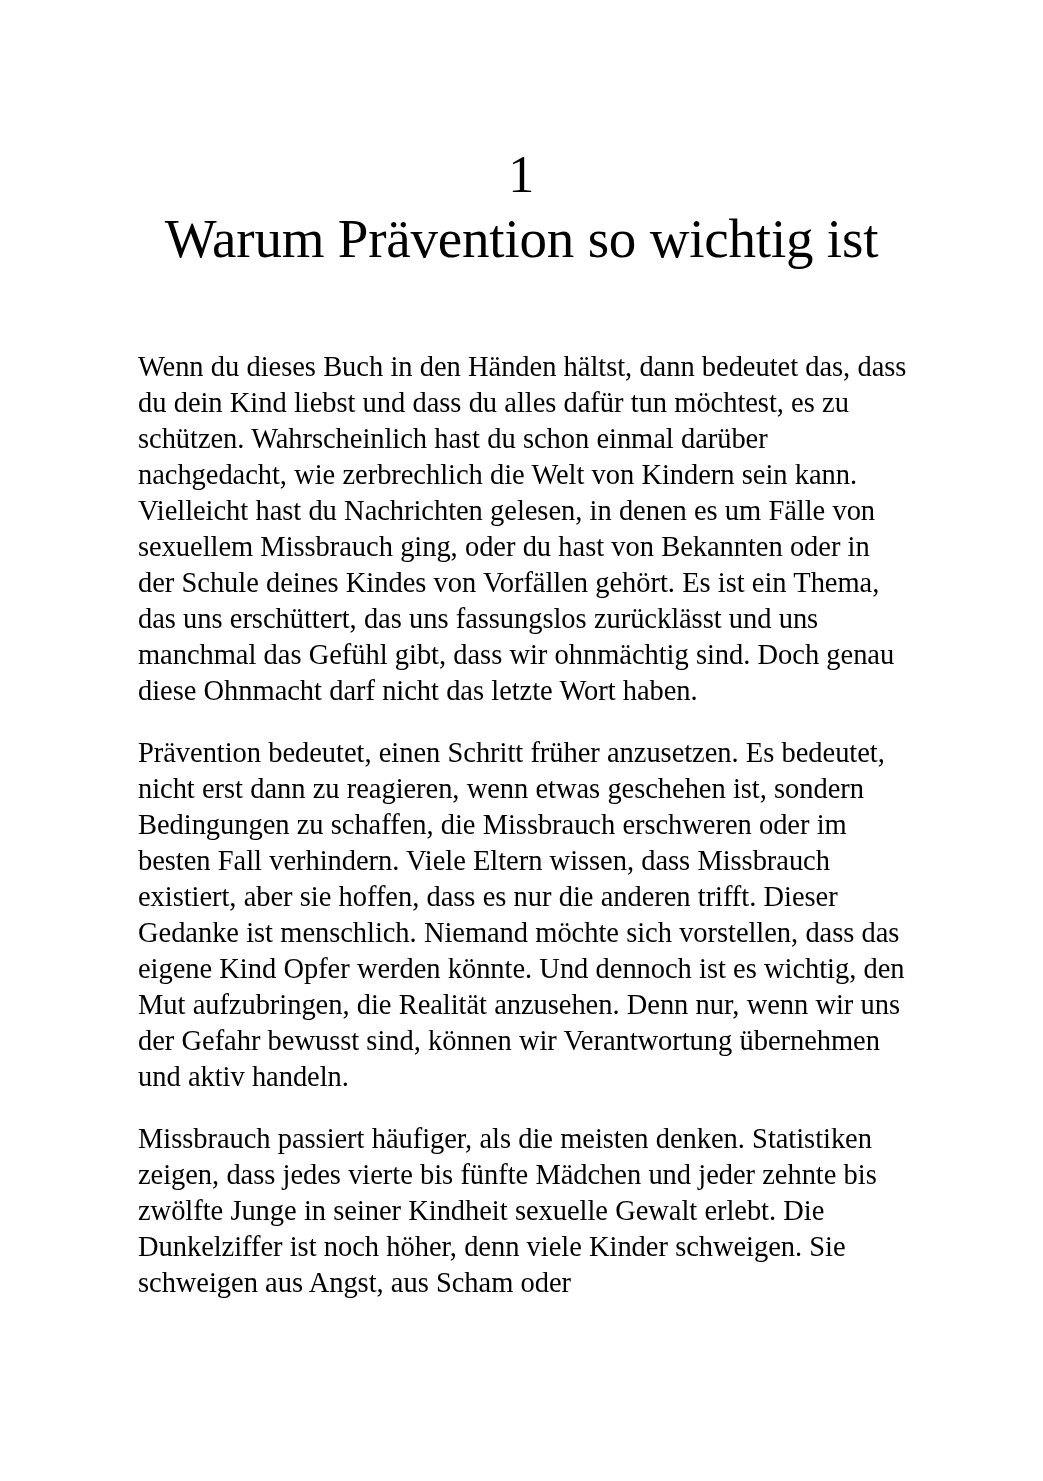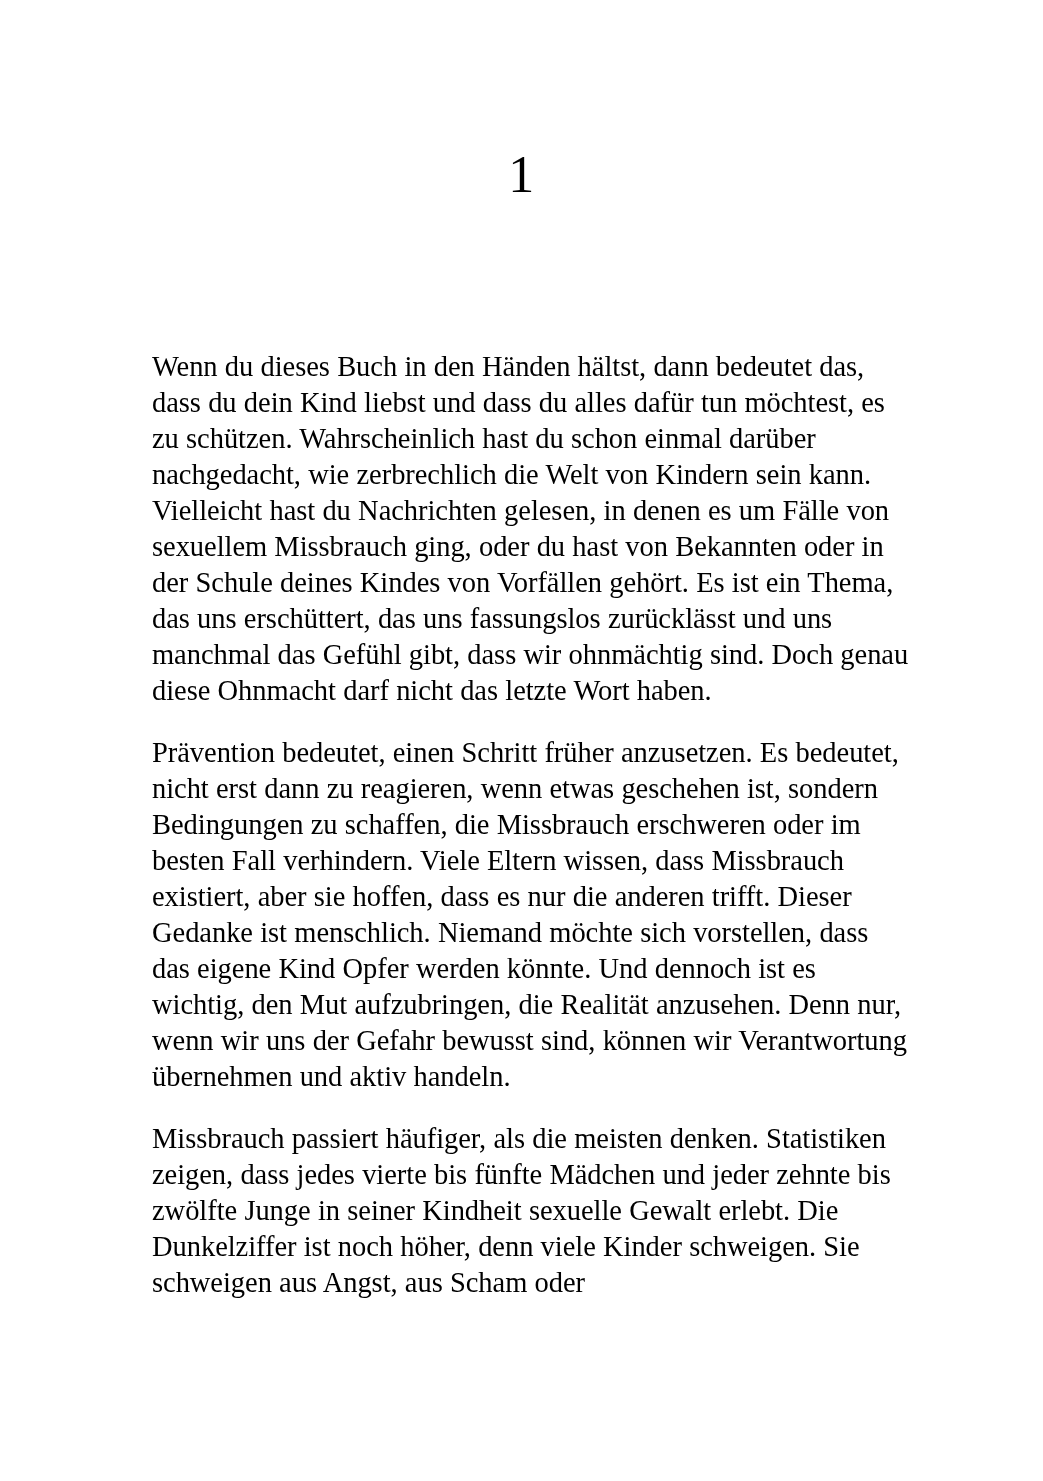--- a/index.html
+++ b/index.html
@@ -52,21 +52,21 @@
   }
 
   .body-text {
     position: absolute;
     left: 138px;
     top: 349px;
     width: 772px;
   }
 
   .body-text p {
-    margin: 0 0 26px 14px;
+    margin: 0 0 26px 0;
     font-size: 28.5px;
     line-height: 36px;
     text-align: left;
     text-indent: 0;
     letter-spacing: -0.05px;
     word-spacing: 0.2px;
     hyphens: none;
     -webkit-hyphens: none;
   }
 
@@ -74,20 +74,21 @@
     margin-bottom: 0;
   }
 </style>
 </head>
 <body>
 
 <div class="page">
 
   <header class="chapter-header">
     <span class="chapter-number">1</span>
+    <h1 class="chapter-title">Warum Prävention so wichtig ist</h1>
   </header>
 
   <section class="body-text">
     <p>Wenn du dieses Buch in den Händen hältst, dann bedeutet das, dass du dein Kind liebst und dass du alles dafür tun möchtest, es zu schützen. Wahrscheinlich hast du schon einmal darüber nachgedacht, wie zerbrechlich die Welt von Kindern sein kann. Vielleicht hast du Nachrichten gelesen, in denen es um Fälle von sexuellem Missbrauch ging, oder du hast von Bekannten oder in der Schule deines Kindes von Vorfällen gehört. Es ist ein Thema, das uns erschüttert, das uns fassungslos zurücklässt und uns manchmal das Gefühl gibt, dass wir ohnmächtig sind. Doch genau diese Ohnmacht darf nicht das letzte Wort haben.</p>
     <p>Prävention bedeutet, einen Schritt früher anzusetzen. Es bedeutet, nicht erst dann zu reagieren, wenn etwas geschehen ist, sondern Bedingungen zu schaffen, die Missbrauch erschweren oder im besten Fall verhindern. Viele Eltern wissen, dass Missbrauch existiert, aber sie hoffen, dass es nur die anderen trifft. Dieser Gedanke ist menschlich. Niemand möchte sich vorstellen, dass das eigene Kind Opfer werden könnte. Und dennoch ist es wichtig, den Mut aufzubringen, die Realität anzusehen. Denn nur, wenn wir uns der Gefahr bewusst sind, können wir Verantwortung übernehmen und aktiv handeln.</p>
     <p>Missbrauch passiert häufiger, als die meisten denken. Statistiken zeigen, dass jedes vierte bis fünfte Mädchen und jeder zehnte bis zwölfte Junge in seiner Kindheit sexuelle Gewalt erlebt. Die Dunkelziffer ist noch höher, denn viele Kinder schweigen. Sie schweigen aus Angst, aus Scham oder</p>
   </section>
 
 </div>
 

